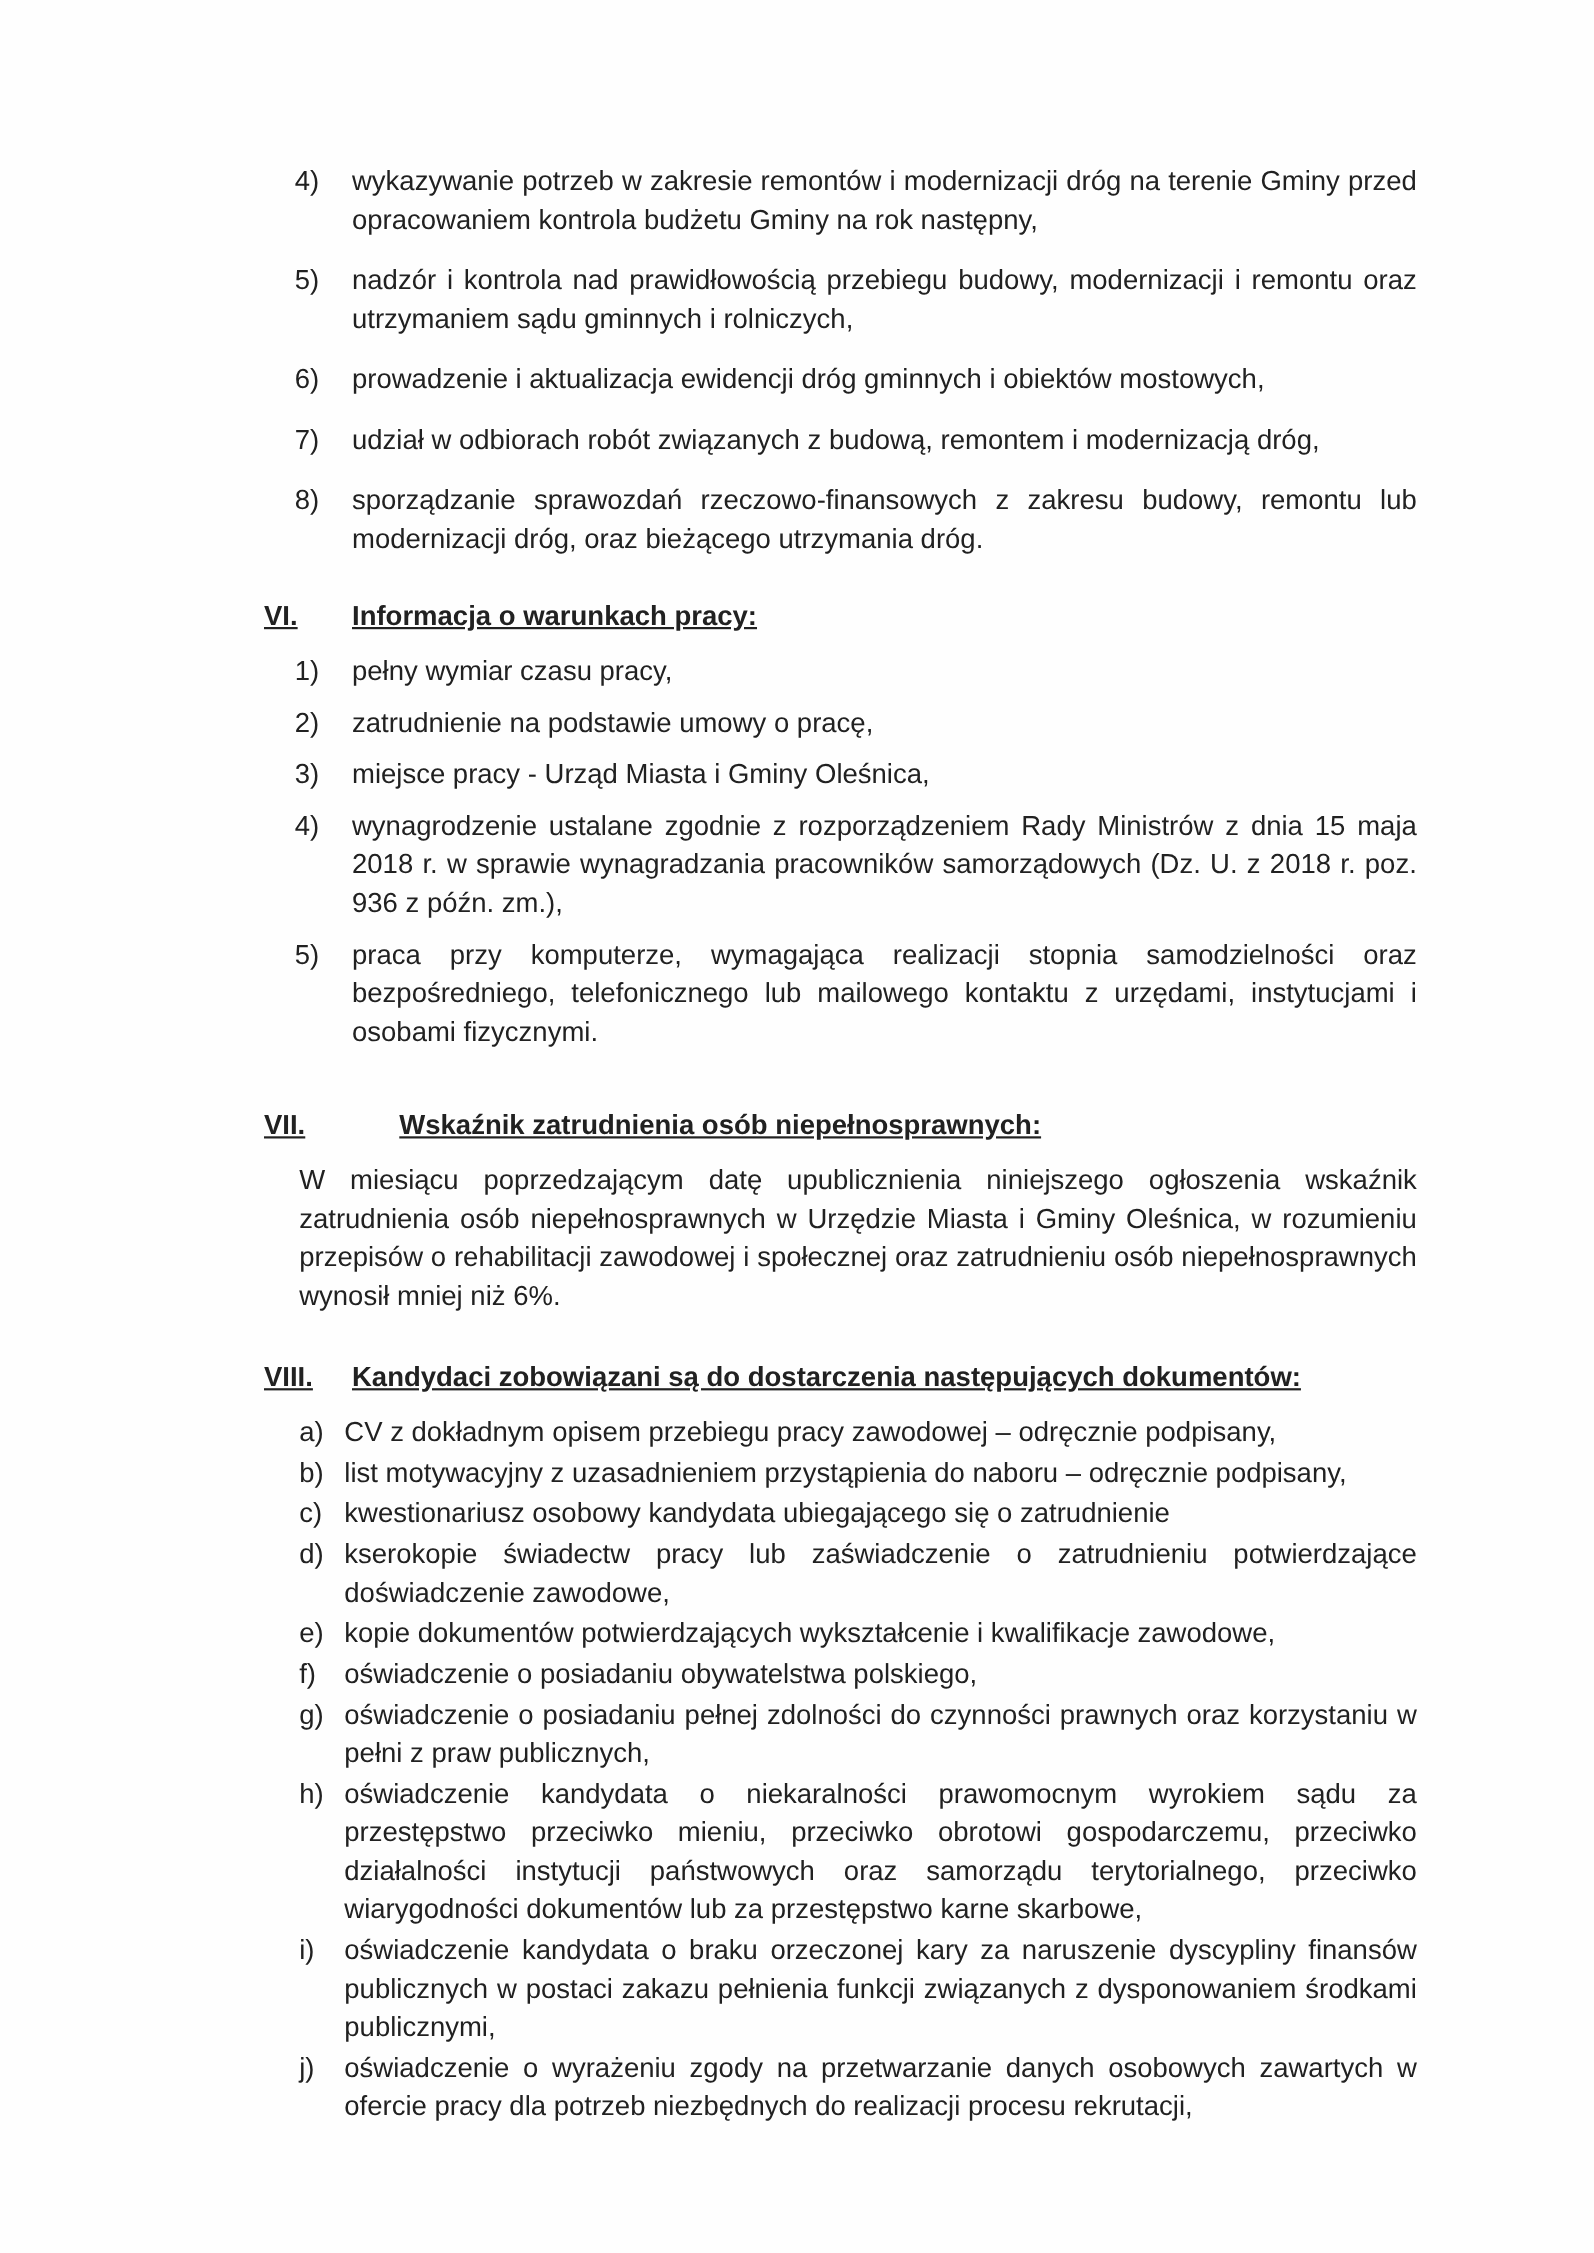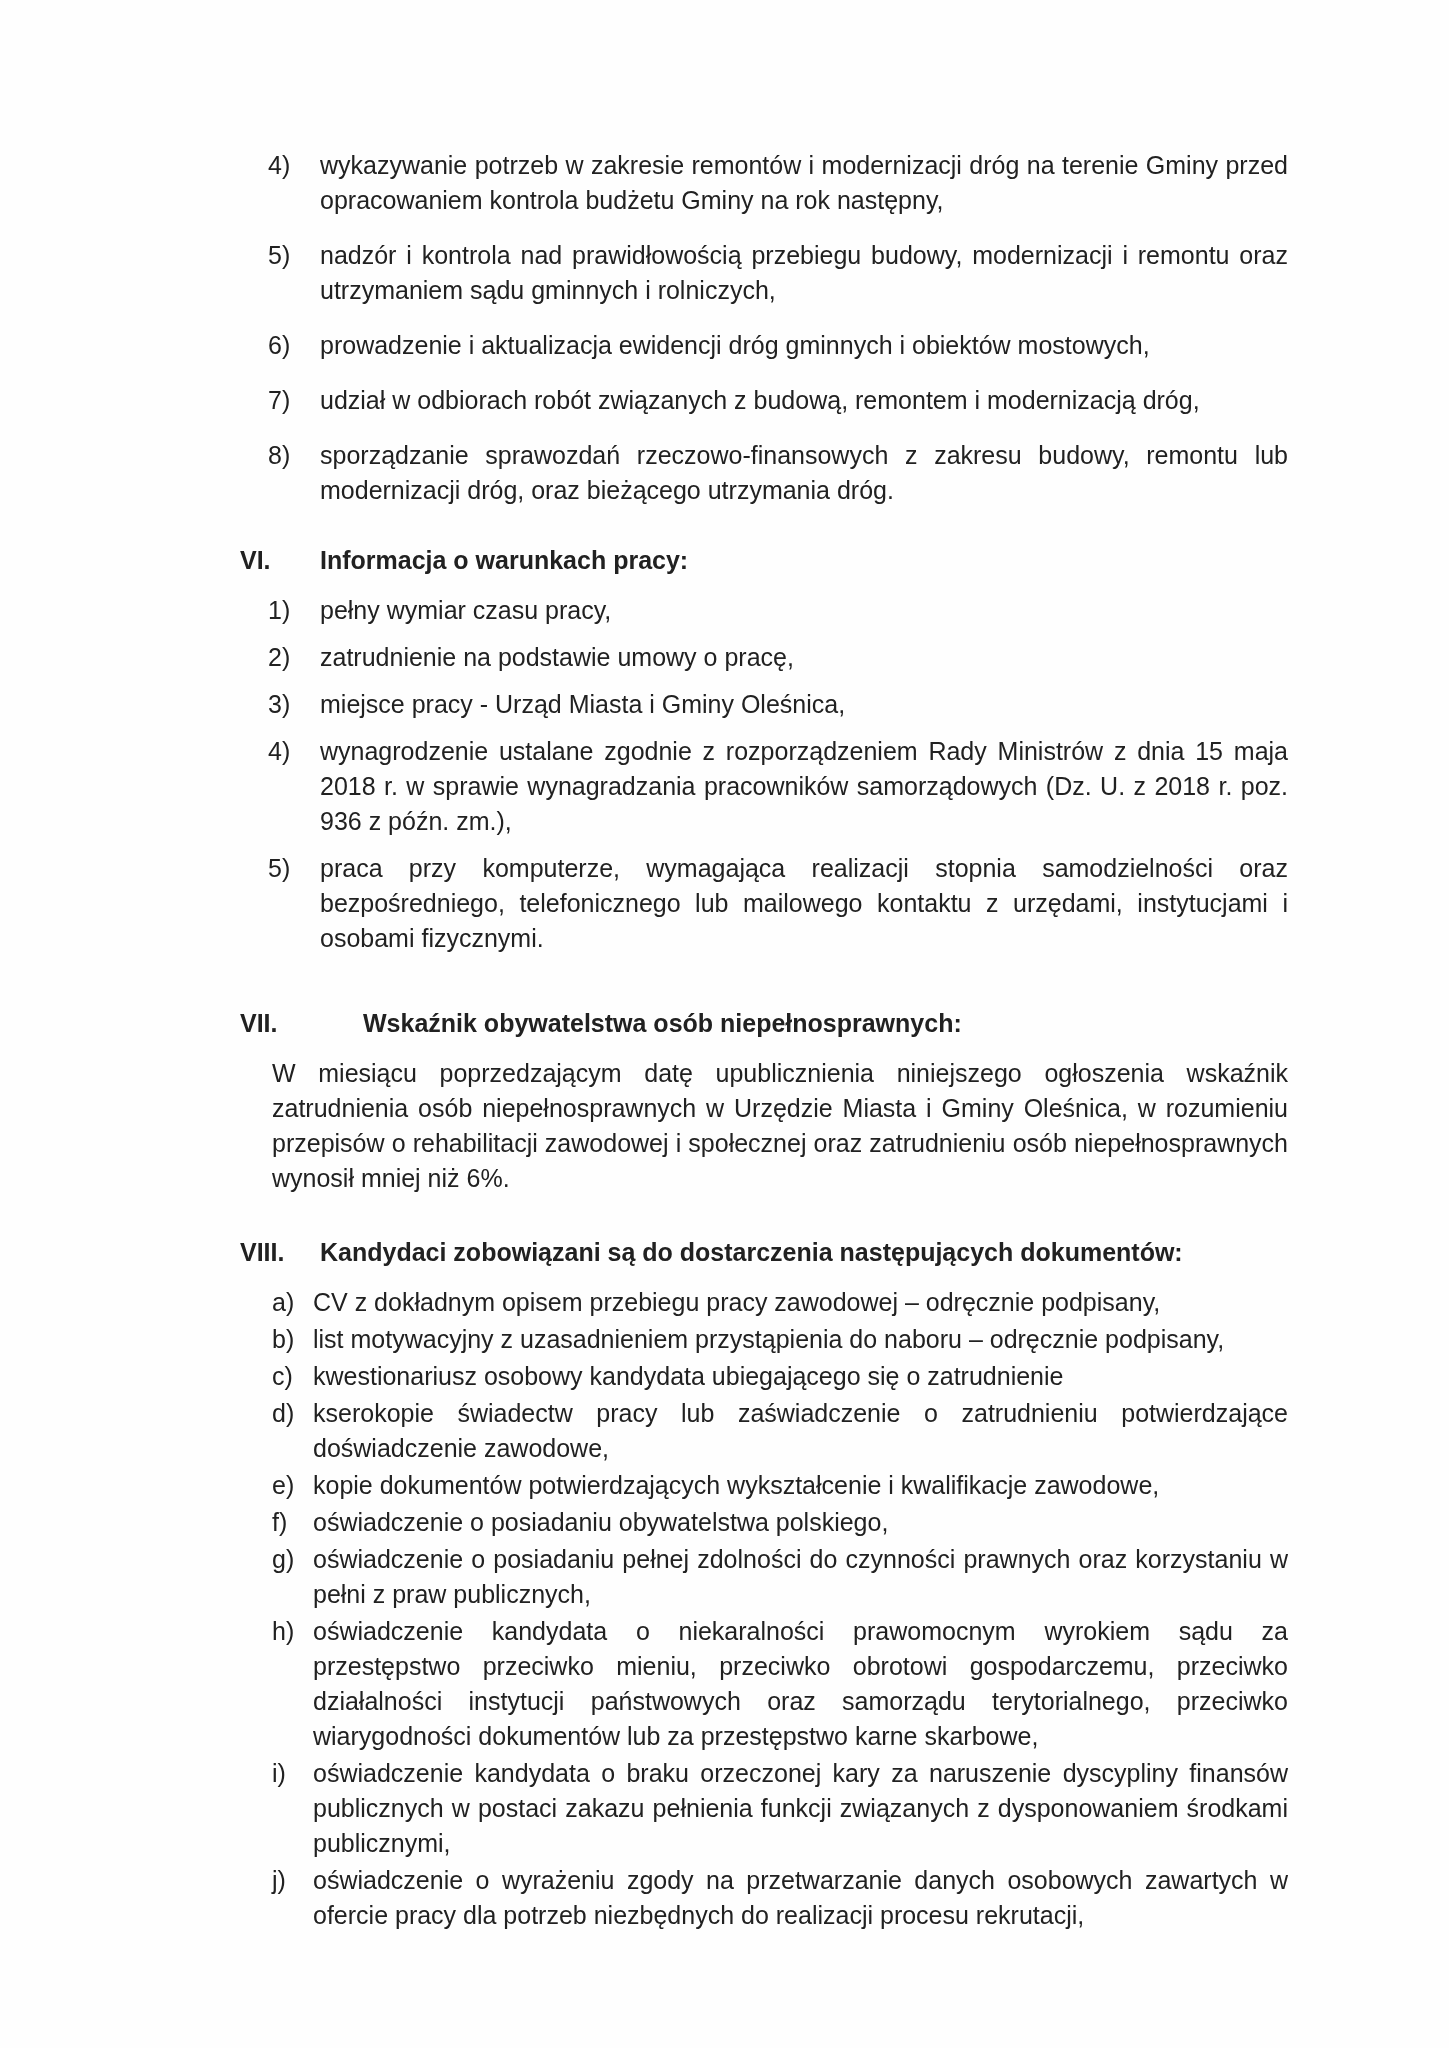--- a/index.html
+++ b/index.html
@@ -34,20 +34,21 @@
     text-align: justify;
   }
   .vi-list .num-item {
     margin-bottom: 12px;
   }
   
   .sec-head {
     display: flex;
     margin: 0 161px 15px 240px;
     font-weight: bold;
+    text-decoration: underline;
   }
   .sec-head .num {
     flex: 0 0 80px;
   }
   .sec-head .title {
     flex: 1;
   }
   .head-vi   { margin-top: 35px; }
   .head-vii  { margin-top: 50px; gap: 43px; }
   .head-viii { margin-top: 39px; }
@@ -120,21 +121,21 @@
         <span class="body">wynagrodzenie ustalane zgodnie z rozporządzeniem Rady Ministrów z dnia 15 maja 2018 r. w sprawie wynagradzania pracowników samorządowych (Dz. U. z 2018 r. poz. 936 z późn. zm.),</span>
       </div>
       <div class="num-item">
         <span class="marker">5)</span>
         <span class="body">praca przy komputerze, wymagająca realizacji stopnia samodzielności oraz bezpośredniego, telefonicznego lub mailowego kontaktu z urzędami, instytucjami i osobami fizycznymi.</span>
       </div>
     </div>
 
     <div class="sec-head head-vii">
       <span class="num">VII.</span>
-      <span class="title">Wskaźnik obywatelstwa osób niepełnosprawnych:</span>
+      <span class="title">Wskaźnik zatrudnienia osób niepełnosprawnych:</span>
     </div>
     <p class="para">W miesiącu poprzedzającym datę upublicznienia niniejszego ogłoszenia wskaźnik zatrudnienia osób niepełnosprawnych w Urzędzie Miasta i Gminy Oleśnica, w rozumieniu przepisów o rehabilitacji zawodowej i społecznej oraz zatrudnieniu osób niepełnosprawnych wynosił mniej niż 6%.</p>
 
     <div class="sec-head head-viii">
       <span class="num">VIII.</span>
       <span class="title">Kandydaci zobowiązani są do dostarczenia następujących dokumentów:</span>
     </div>
     <div>
       <div class="let-item">
         <span class="marker">a)</span>

